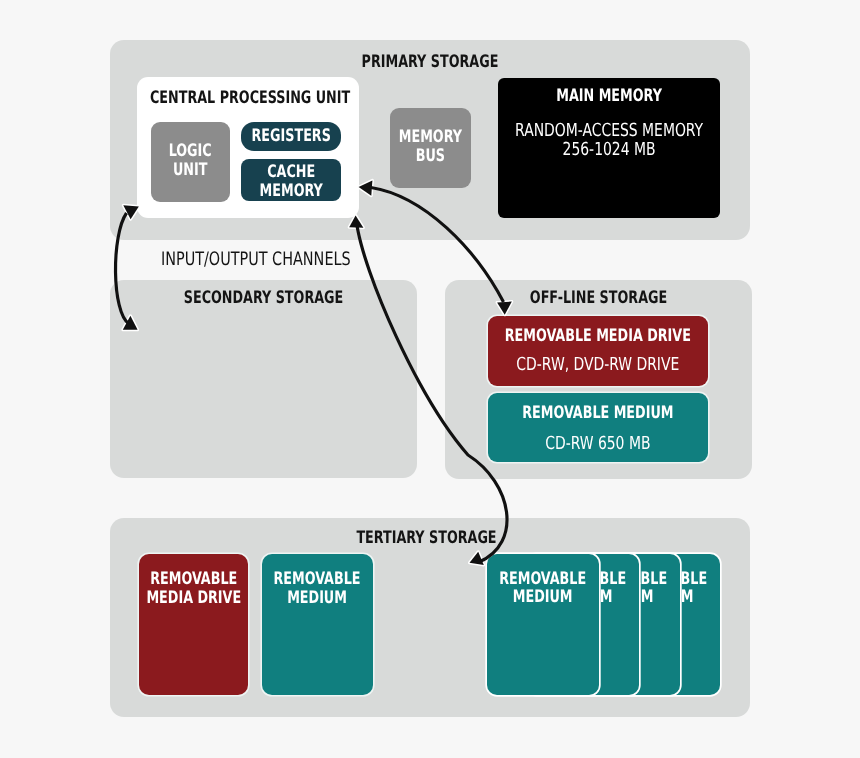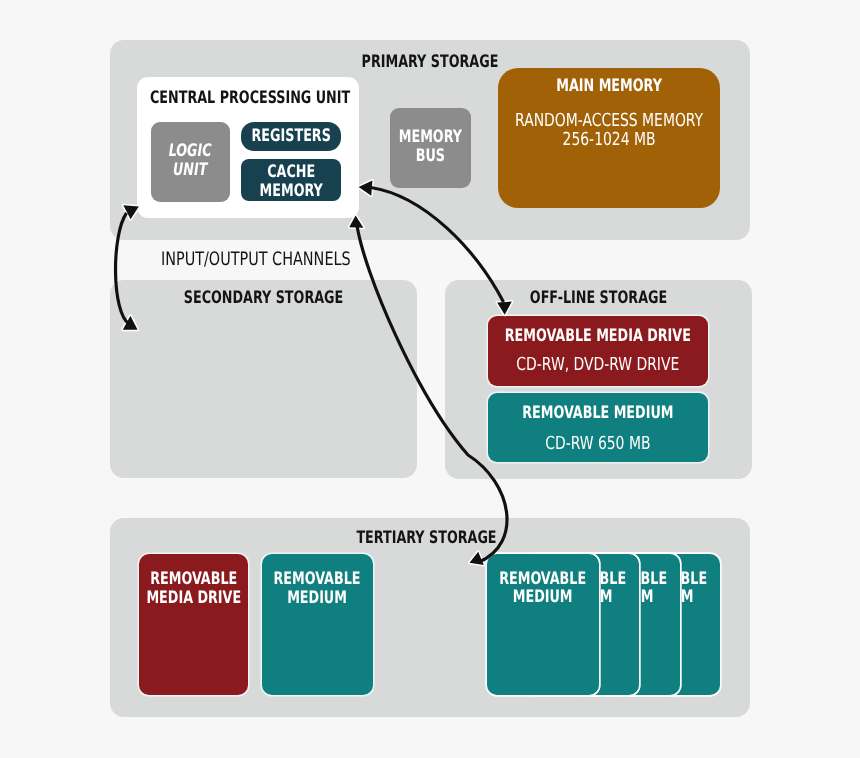--- a/index.html
+++ b/index.html
@@ -47,31 +47,31 @@
   .gap-md { height: 11px; }
 
   
   #primary-panel  { left:110px; top:40px;  width:640px; height:200px; }
   #primary-title  { left:110px; top:52px;  width:640px; }
 
   #cpu-box   { left:137px; top:77px;  width:222px; height:141px; background:#ffffff; border-radius:11px; }
   #cpu-title { position:absolute; left:150px; top:88px; font-weight:700; font-size:17.3px;
                color:#141414; white-space:nowrap; transform:scaleX(0.82) translateZ(0); transform-origin:left top; }
 
-  #logic-unit { left:151px; top:122px; width:79px;  height:80px; background:#8c8c8c; border-radius:9px;font-style:italic; }
+  #logic-unit { left:151px; top:122px; width:79px;  height:80px; background:#8c8c8c; border-radius:9px; }
   #logic-unit .inner { top:20px; }
   #registers  { left:241px; top:122px; width:100px; height:29px; background:#17414f; border-radius:13px; }
   #registers  .inner { top:5px; }
   #cache      { left:241px; top:159px; width:100px; height:42px; background:#17414f; border-radius:8px;text-decoration:underline; }
   #cache      .inner { top:4px; }
 
   #memory-bus { left:390px; top:108px; width:81px; height:80px; background:#8c8c8c; border-radius:9px; }
   #memory-bus .inner { top:20px; }
 
-  #main-memory { left:498px; top:68px; width:222px; height:140px; background:#a16207; border-radius:20px; }
+  #main-memory { left:498px; top:78px; width:222px; height:140px; background:#000000; border-radius:6px; }
   #main-memory .inner { top:9px; }
 
   
   #io-label { position:absolute; left:161px; top:249px; font-weight:400; font-size:18.5px;
               color:#141414; white-space:nowrap; transform:scaleX(0.865) translateZ(0); transform-origin:left top; }
 
   
   #secondary-panel { left:110px; top:280px; width:307px; height:198px; }
   #secondary-title { left:110px; top:288px; width:307px; }
   #mass-storage    { left:139px; top:315px; width:220px; height:140px; background:#8b1a1e; border-radius:10px; }

